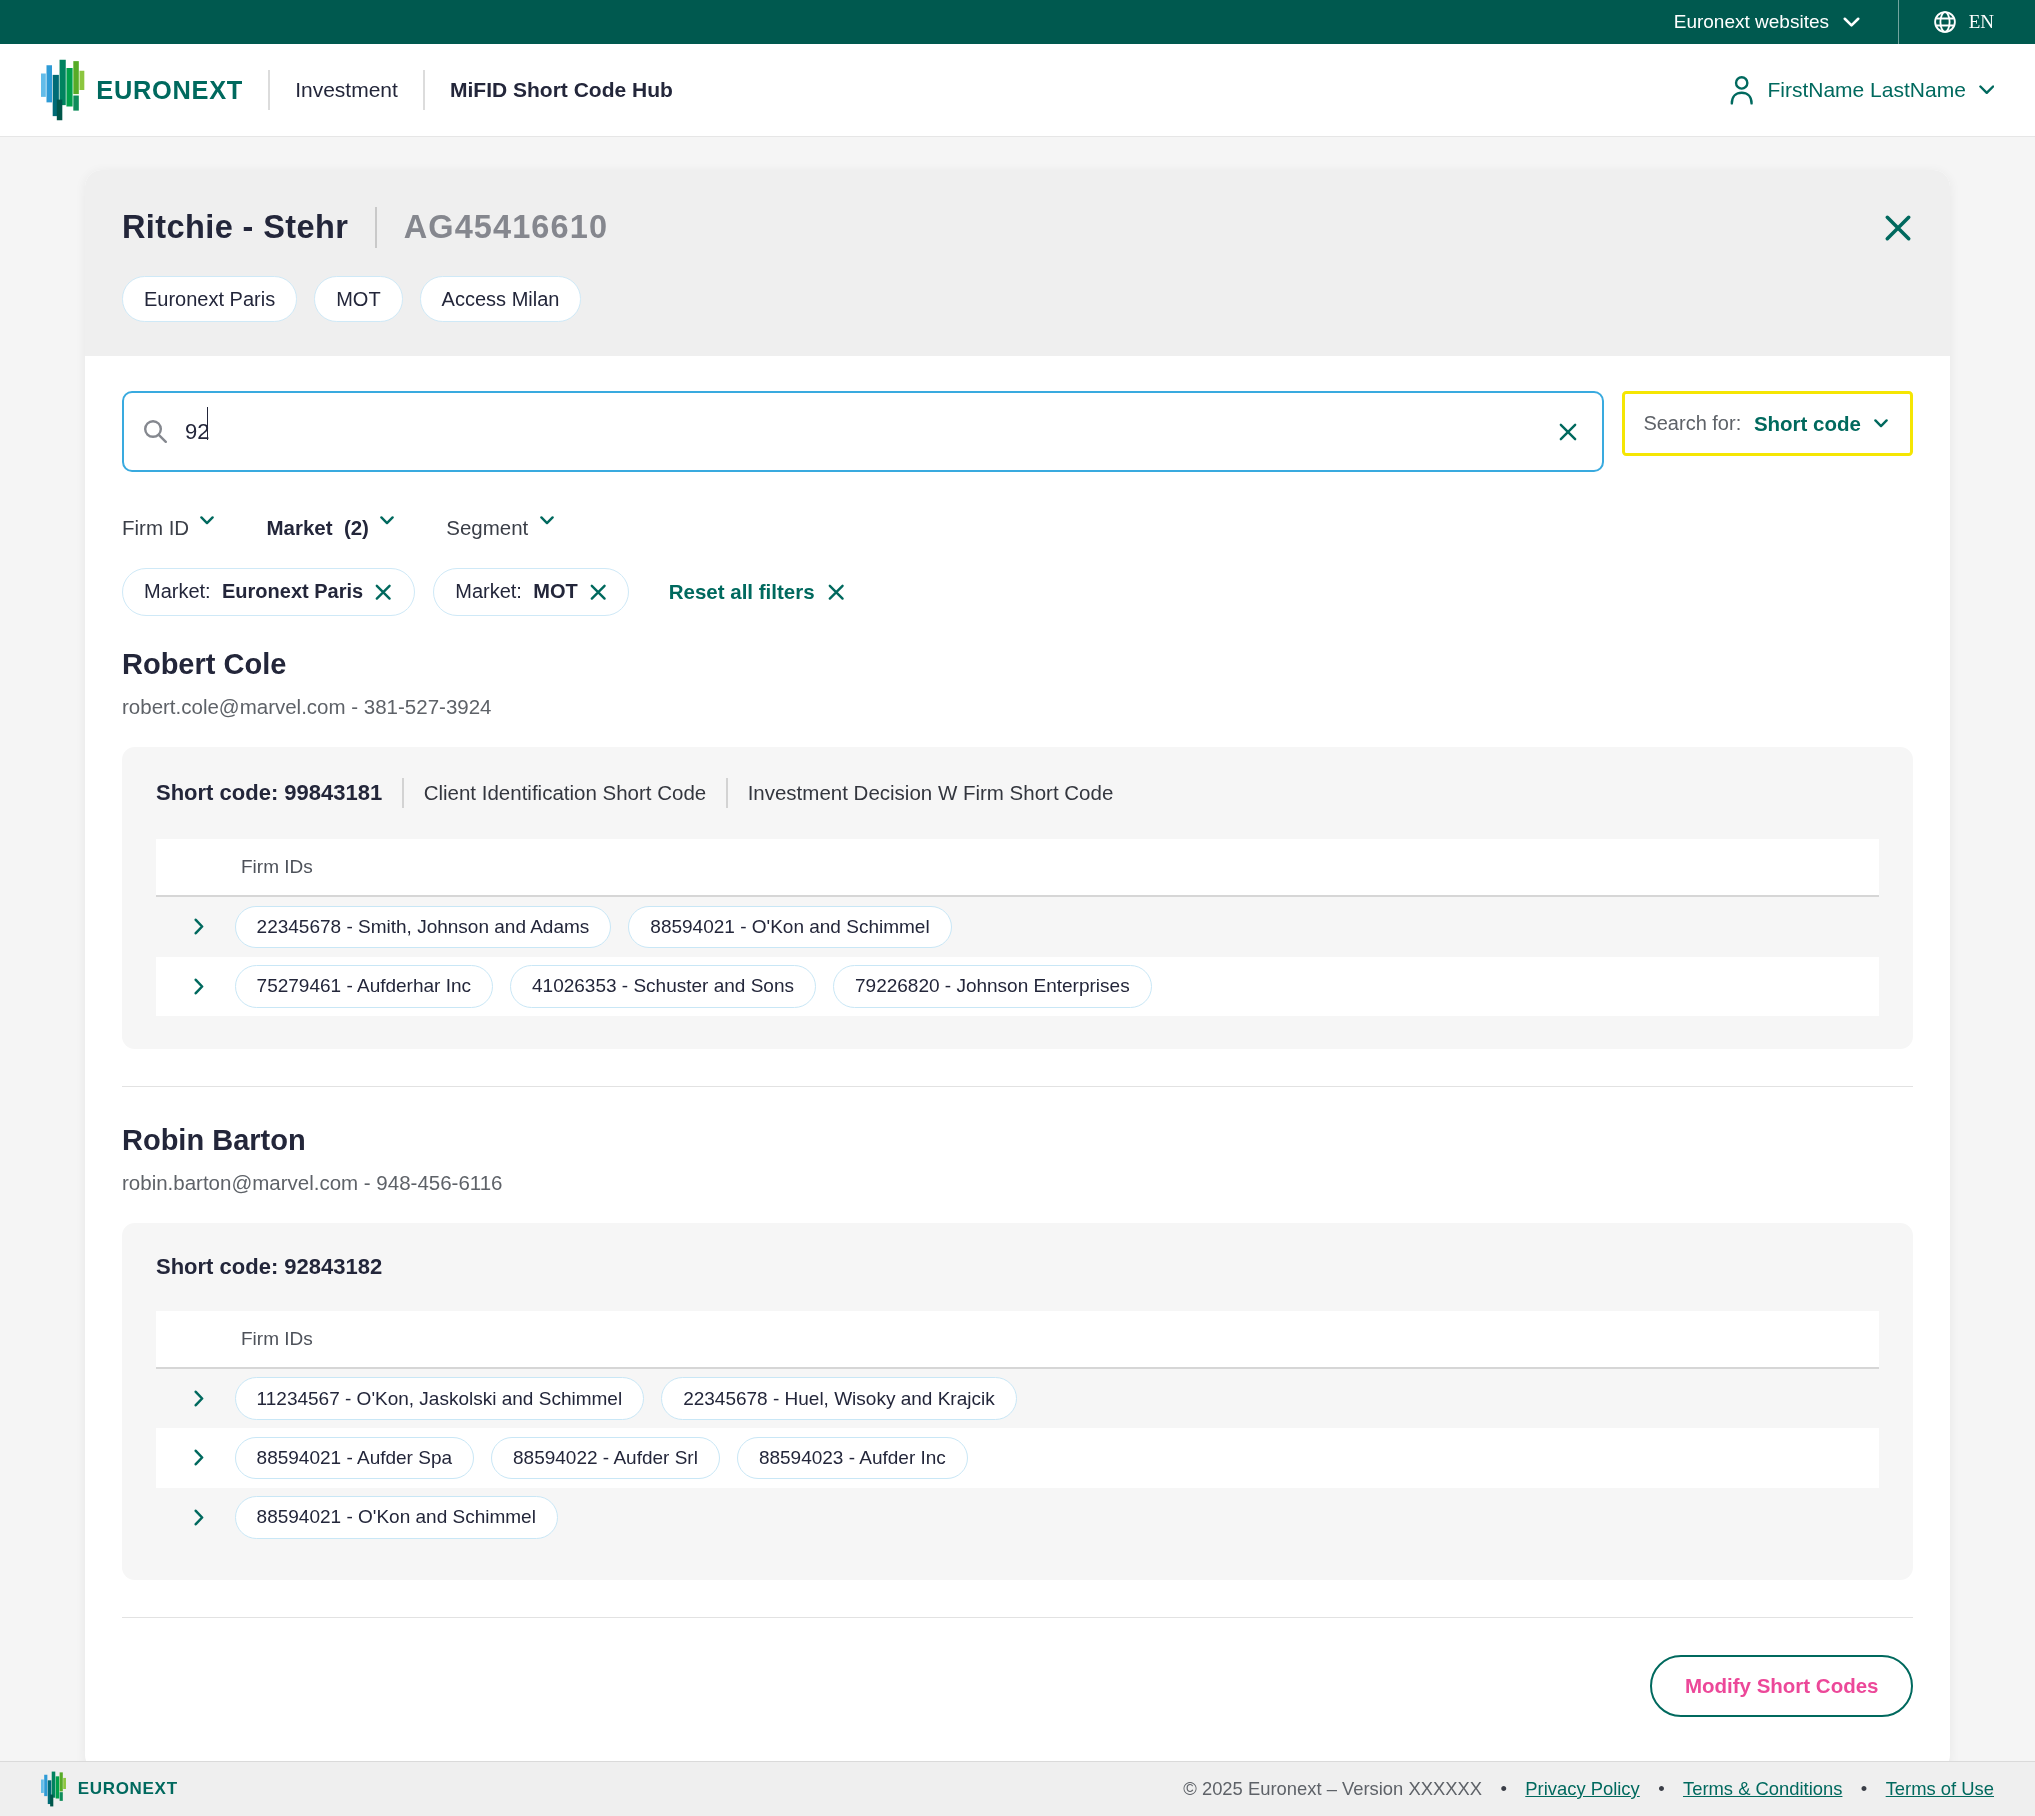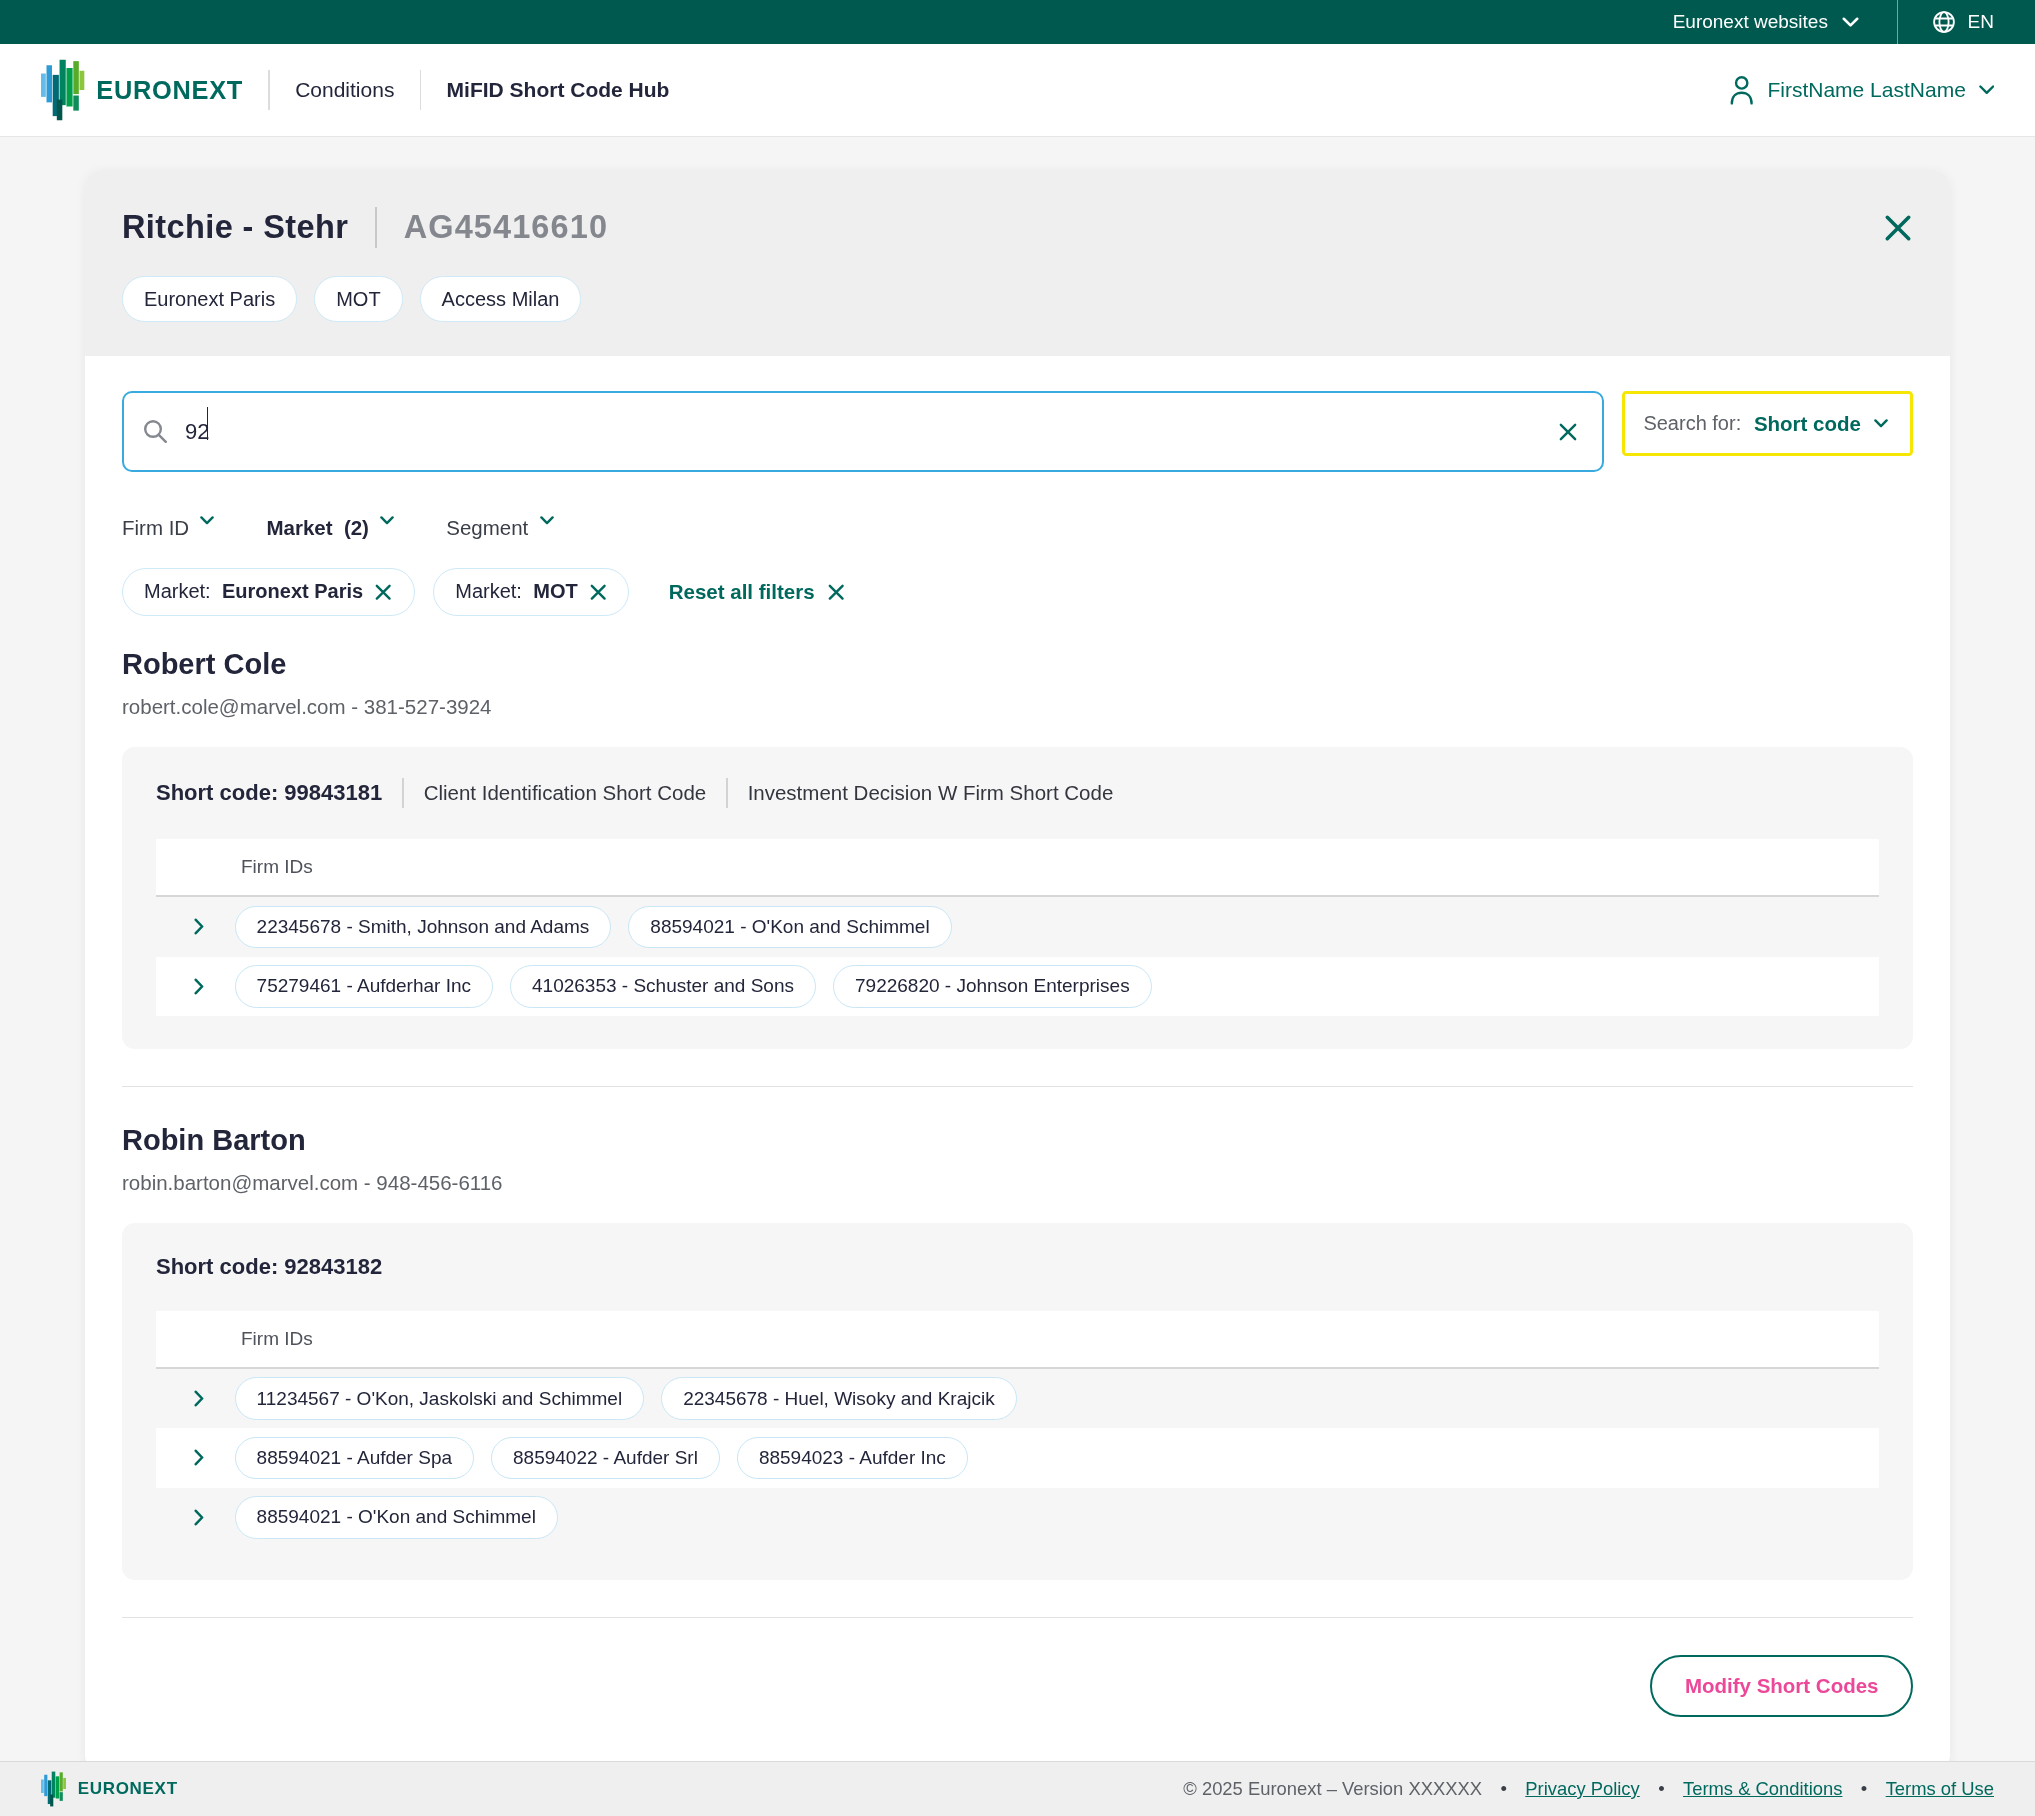--- a/index.html
+++ b/index.html
@@ -15,21 +15,21 @@
 
   
   .topbar {
     height: 44px; background: #00594F; flex: 0 0 auto;
     display: flex; justify-content: flex-end; align-items: stretch;
     padding: 0 41px;
   }
   .topbar-item { display: flex; align-items: center; gap: 14px; color: #fff; font-size: 19px; cursor: pointer; }
   .topbar-item.websites { padding-right: 38px; }
   .topbar-vdiv { width: 1.4px; background: rgba(255,255,255,.45); }
-  .topbar-item.lang { padding-left: 34px; gap: 11.3px; }
+  .topbar-item.lang { padding-left: 34px; gap: 11.3px; font-family: Liberation Serif, serif; }
 
   
   .header {
     height: 93px; background: #fff; flex: 0 0 auto;
     display: flex; align-items: center; padding: 0 41px;
     border-bottom: 0.7px solid #e6e6e6;
   }
   .brand { display: flex; align-items: center; gap: 11.3px; cursor: pointer; }
   .brand-name { font-size: 25.4px; font-weight: bold; color: #00695E; letter-spacing: 0.7px; }
   .nav-vdiv { width: 1.4px; height: 40px; background: #dcdcdc; margin: 0 25.4px; }
@@ -147,21 +147,21 @@
       <rect x="27" y="4" width="9" height="66" fill="#00835F"></rect>
       <rect x="23" y="62" width="8" height="30" fill="#00564A"></rect>
       <rect x="37" y="16" width="9" height="56" fill="#00A04B"></rect>
       <rect x="47" y="6" width="8" height="48" fill="#57AB27"></rect>
       <rect x="56" y="20" width="7" height="28" fill="#8CC63F"></rect>
       <rect x="47" y="56" width="8" height="22" fill="#0E8C5A"></rect>
     </svg>
     <span class="brand-name">EURONEXT</span>
   </div>
   <div class="nav-vdiv"></div>
-  <span class="nav-item">Conditions</span>
+  <span class="nav-item">Investment</span>
   <div class="nav-vdiv"></div>
   <span class="nav-item bold">MiFID Short Code Hub</span>
   <div class="account">
     <svg width="25.4" height="30" viewBox="0 0 36 42">
       <circle cx="18" cy="11" r="8" fill="none" stroke="currentColor" stroke-width="3.4"></circle>
       <path d="M4 40c0-10 6.3-15 14-15s14 5 14 15" fill="none" stroke="currentColor" stroke-width="3.4" stroke-linecap="round"></path>
     </svg>
     <span>FirstName LastName</span>
     <svg width="15.5" height="10" viewBox="0 0 22 14">
         <path d="M2 2l9 9 9-9" fill="none" stroke="currentColor" stroke-width="3.4" stroke-linecap="round" stroke-linejoin="round"></path>

